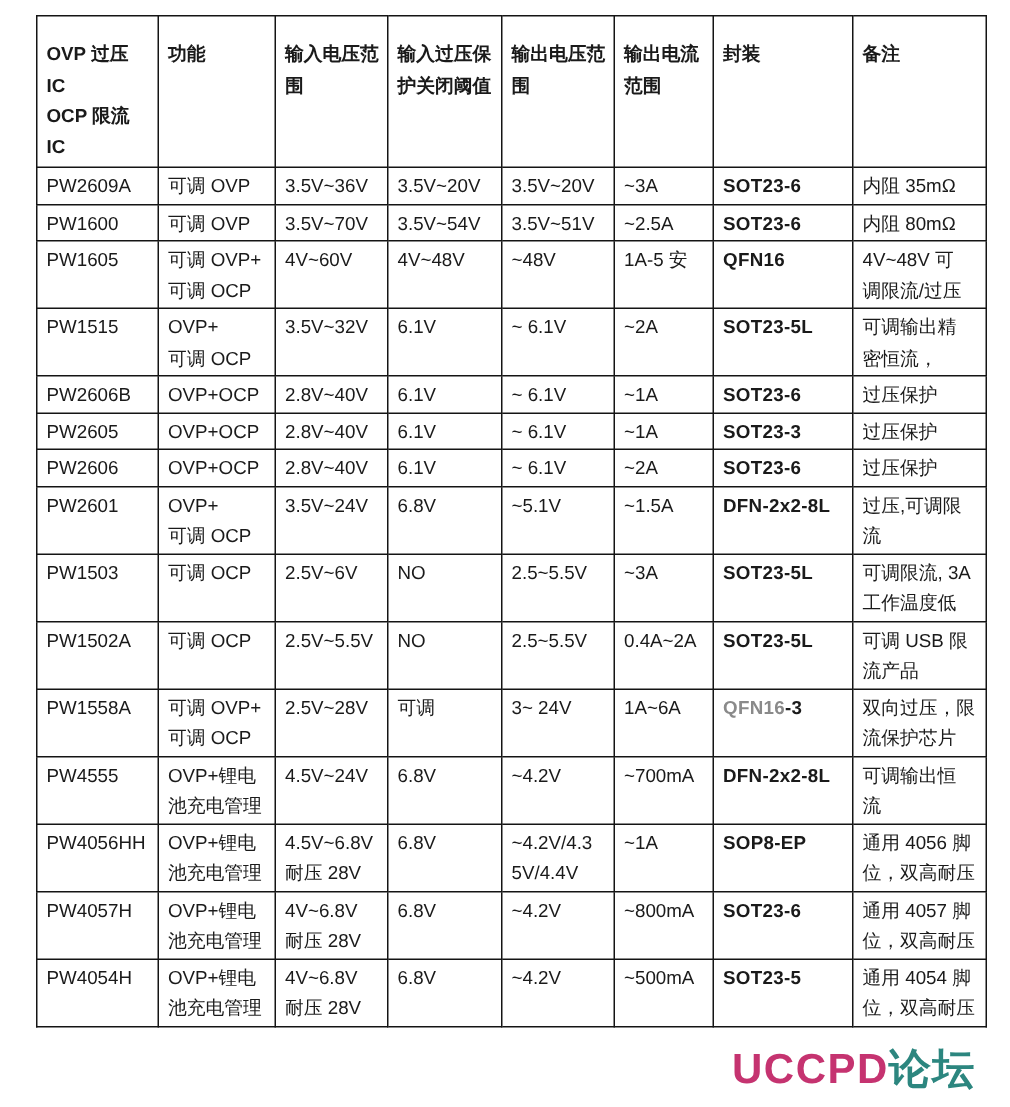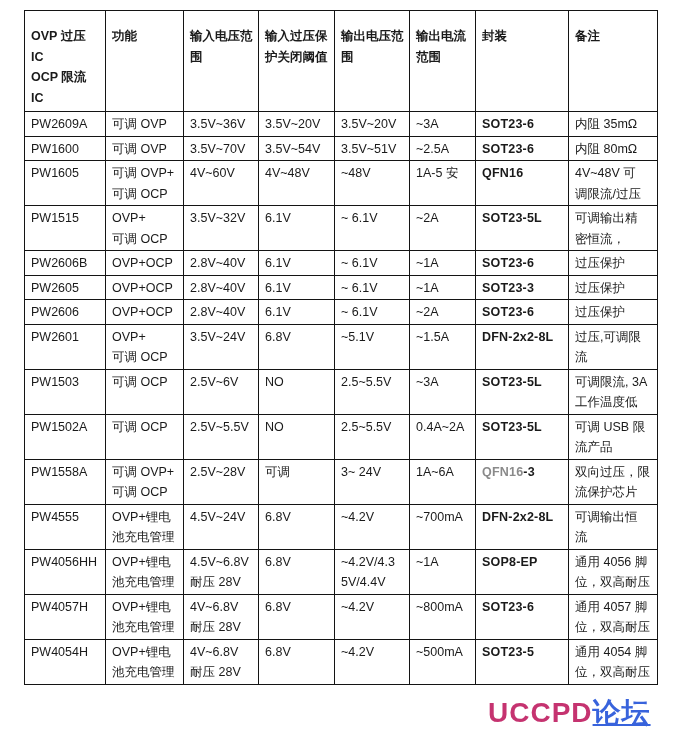--- a/index.html
+++ b/index.html
@@ -237,14 +237,14 @@
     <td class="c-pkg">SOT23-5</td>
     <td>通用 4054 脚
 位，双高耐压</td>
   </tr>
       </tbody>
 
   </table>
 </div>
 
 <div class="watermark">
-  <span id="wm1" style="color: #be185d;">UCCPD</span><span id="wm2" style="color: #1d4ed8; text-decoration: underline;">论坛</span>
+  <span id="wm1" style="color: #be185d;">UCCPD</span><span id="wm2" style="color: #0f766e;">论坛</span>
 </div>
 
 </body></html>

